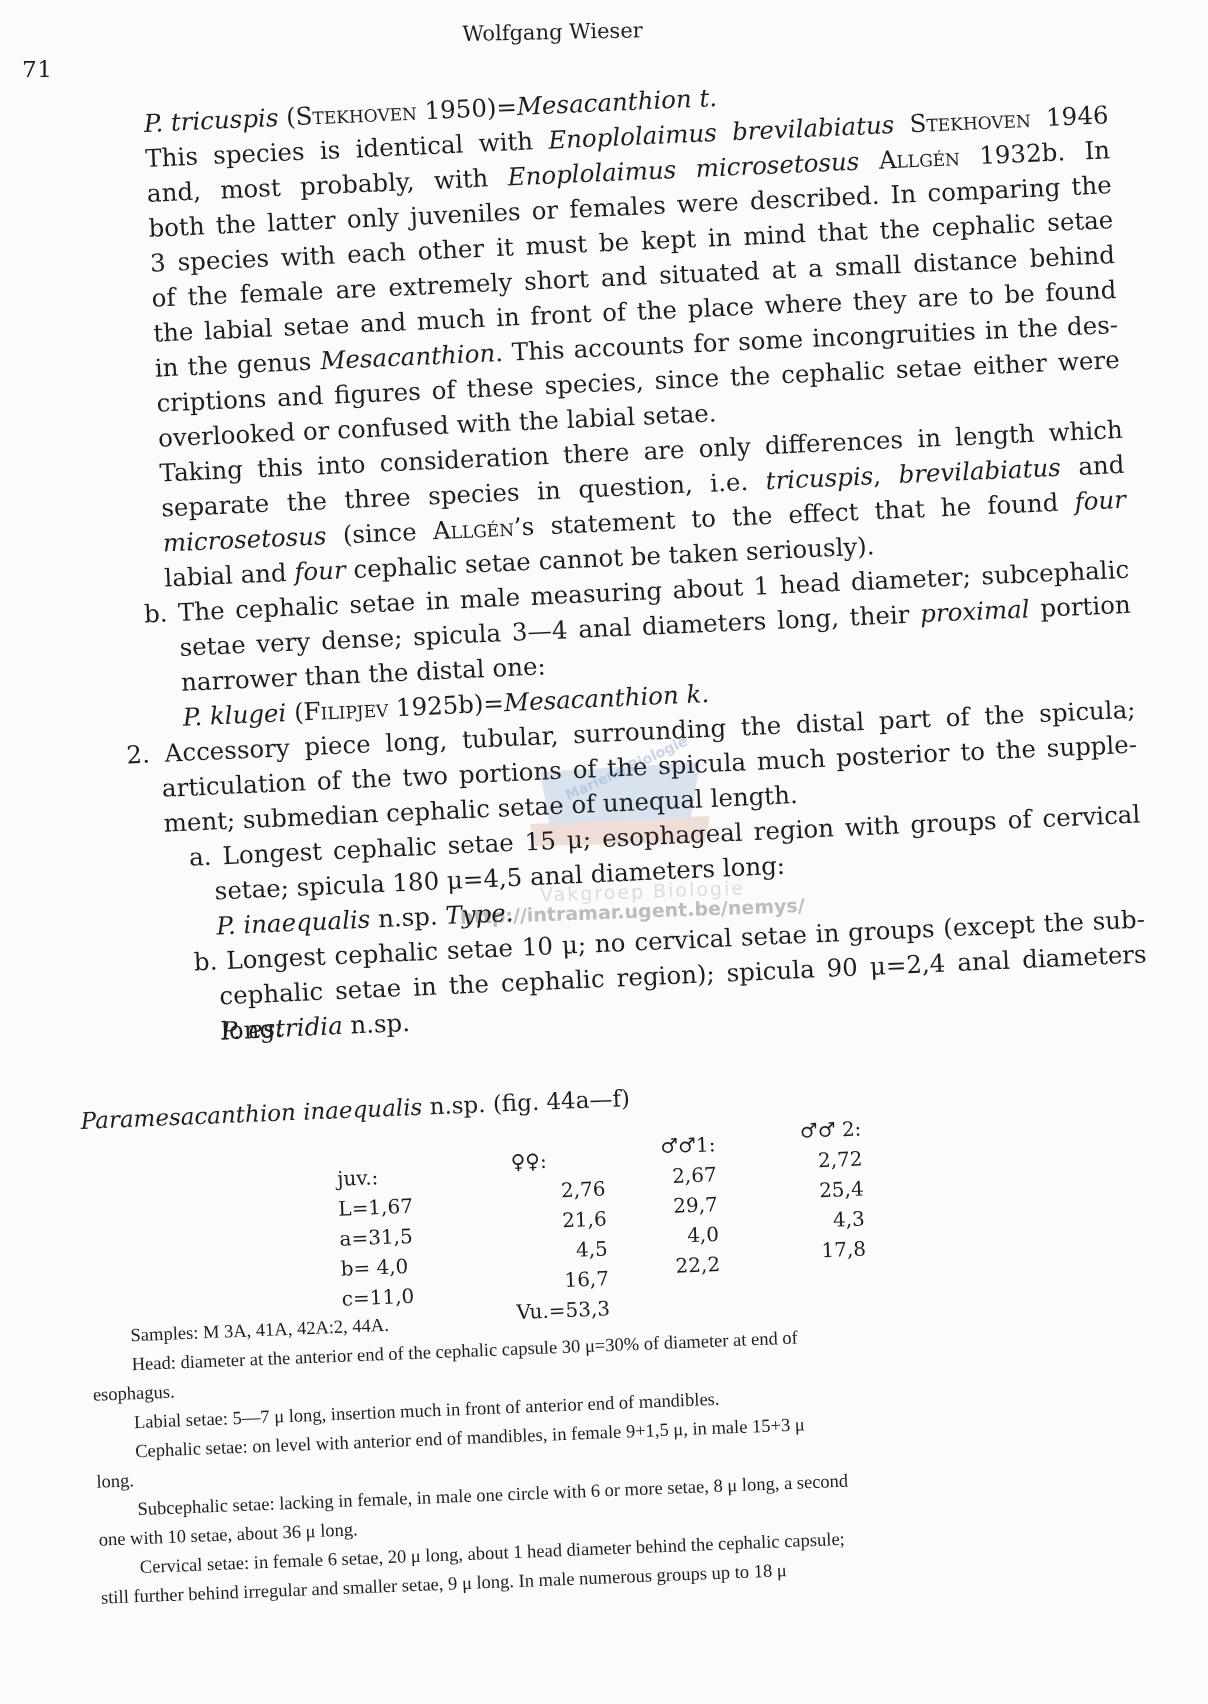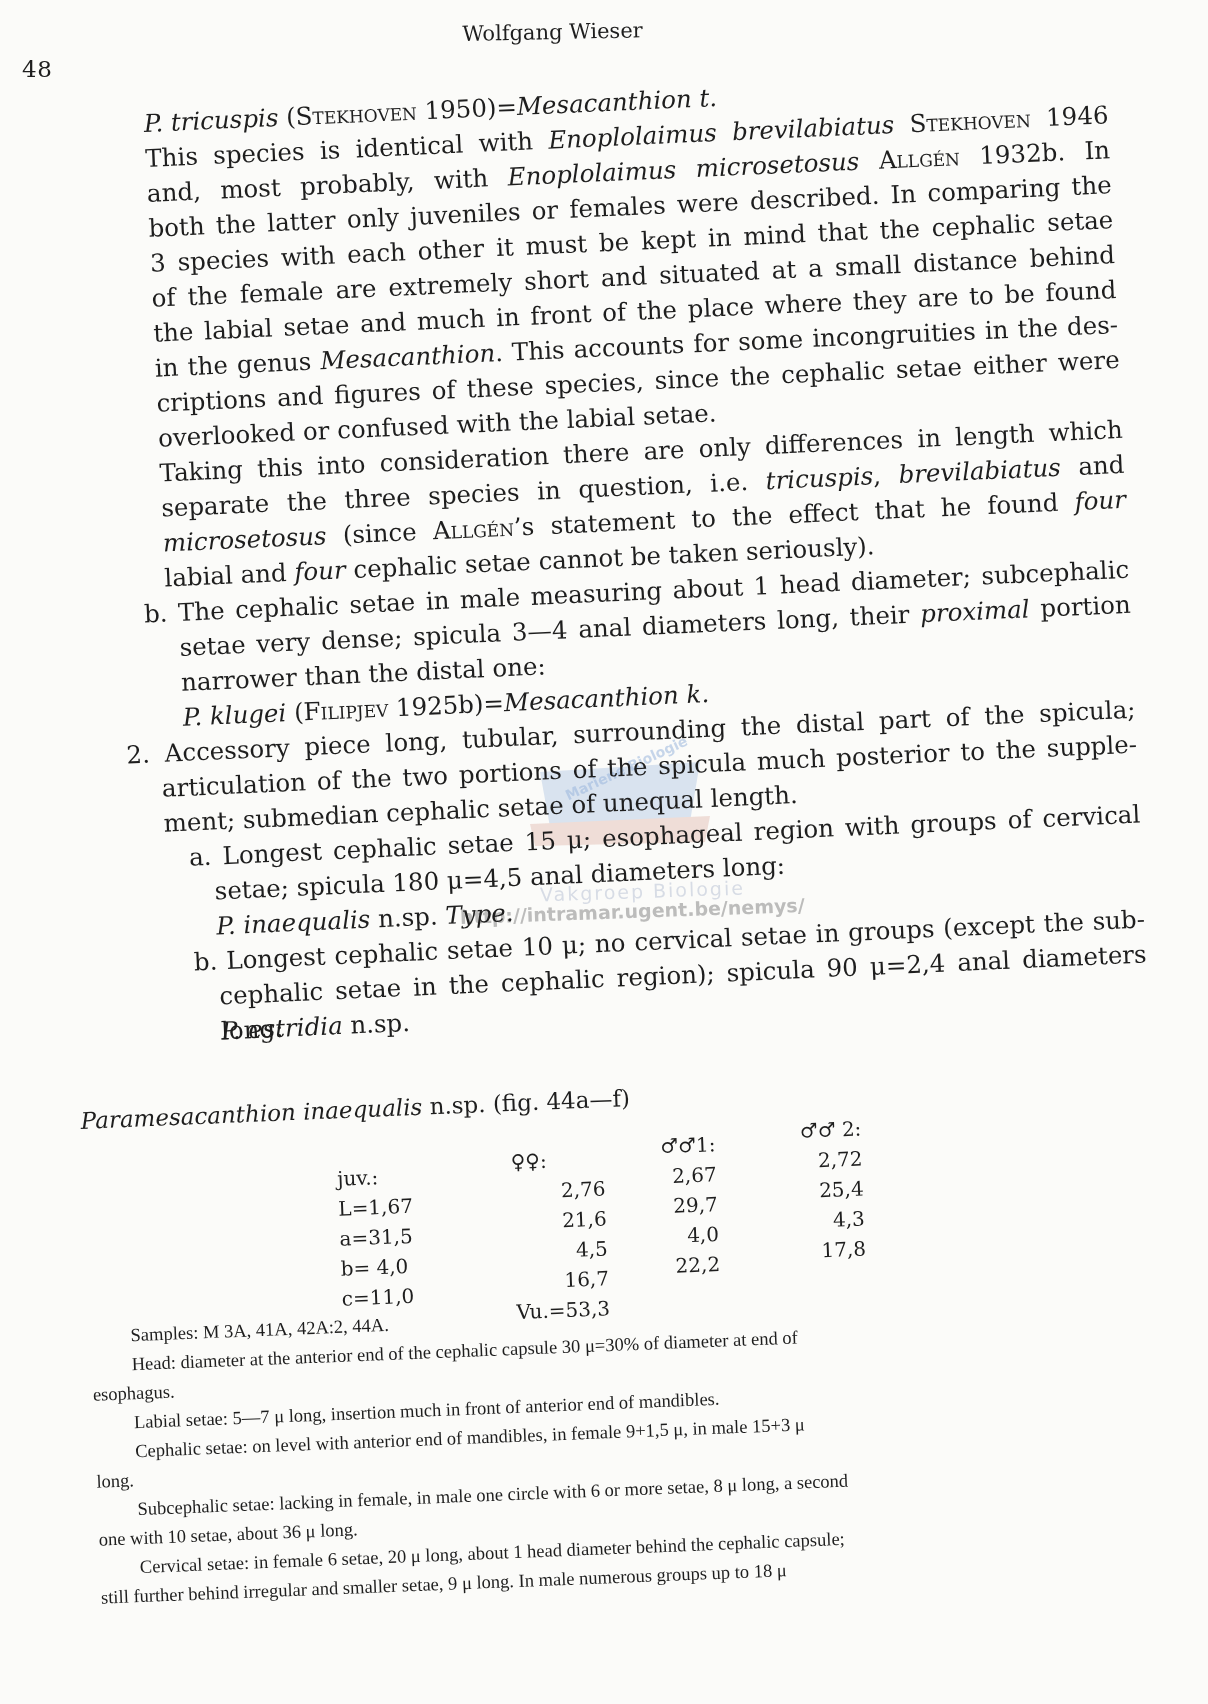--- a/index.html
+++ b/index.html
@@ -68,21 +68,21 @@
   }
   .wm-arc {
     position:absolute; left:560px; top:760px;
     font-family:"DejaVu Sans", sans-serif; font-weight:bold; font-size:14px; color:#9bb7dd; opacity:0.55;
     transform:rotate(-25deg);
   }
 </style>
 </head>
 <body>
 
-<div class="page-number">48</div>
+<div class="page-number">71</div>
 <div class="running-head">Wolfgang Wieser</div>
 
 <svg class="watermark" viewBox="0 0 200 120">
   <path d="M20 30 L180 20 L170 80 L30 85 Z" fill="#9bb7dd"></path>
   <path d="M10 82 L190 74 L185 100 L15 104 Z" fill="#d9a89a"></path>
 </svg>
 <div class="wm-arc">Mariene Biologie</div>
 <div class="wm-label">Vakgroep Biologie</div>
 <div class="wm-url">http://intramar.ugent.be/nemys/</div>
 

